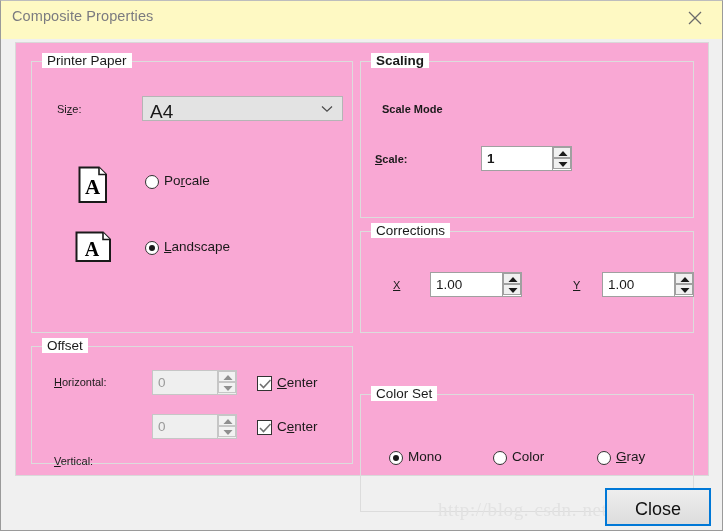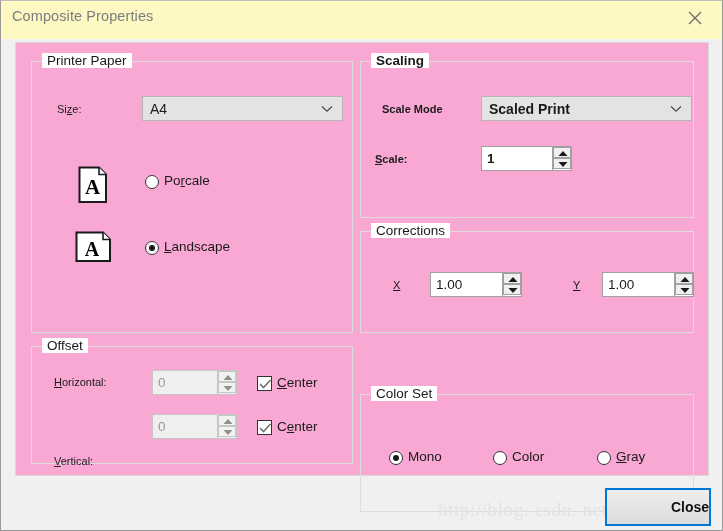--- a/index.html
+++ b/index.html
@@ -106,21 +106,21 @@
     background: #e3e3e3;
     border: 1px solid #b5b5b5;
     box-sizing: border-box;
     height: 25px;
     cursor: default;
   }
   .combo .combo-text {
     position: absolute;
     left: 7px;
     top: 4px;
-    font-size: 14px;
+    font-size: 19px;
     color: #1a1a1a;
     white-space: nowrap;
   }
   .combo .chev {
     position: absolute;
     right: 9px;
     top: 8px;
   }
 
   
@@ -231,25 +231,24 @@
     width: 106px;
     height: 38px;
     background: linear-gradient(#eeeeee, #dddddd);
     border: 2px solid #0078d7;
     box-sizing: border-box;
     cursor: default;
   }
   #close-button-label {
     position: absolute;
     width: 100%;
-    text-align: right;
+    text-align: center;
     top: 9px;
-    font-size: 14px;
+    font-size: 18px;
     color: #111111;
-    font-weight: bold;
   }
 
   
   #watermark {
     position: absolute;
     left: 437px;
     top: 498px;
     font-family: "Liberation Serif", serif;
     font-size: 19px;
     color: #e2e2e2;
@@ -366,26 +365,20 @@
         </span>
         <span class="check-label"><span>C</span><span class="acc">e</span><span>nter</span></span>
       </div>
     </div>
 
     <div class="group" id="grp-scaling">
       <div class="group-label">Scaling</div>
 
       <div class="field-label" style="left:21px; top:41px;">Scale Mode</div>
 
-      <div class="combo" style="left:120px; top:34px; width:211px;">
-        <div class="combo-text">Scaled Print</div>
-        <svg class="chev" width="12" height="8" viewBox="0 0 12 8">
-          <polyline points="1,1.5 6,6.2 11,1.5" fill="none" stroke="#4a4a4a" stroke-width="1.2"></polyline>
-        </svg>
-      </div>
 
       <div class="field-label" style="left:14px; top:91px;text-align:center;"><span></span><span class="acc">S</span><span>cale:</span></div>
 
       <div class="spin" style="left:120px; top:84px; width:91px;">
         <div class="spin-val">1</div>
         <div class="spin-btns">
           <div class="sb up">
             <svg width="12" height="7" viewBox="0 0 12 7">
                 <polygon points="6,1 10.5,6 1.5,6" fill="#1a1a1a"></polygon>
               </svg>

